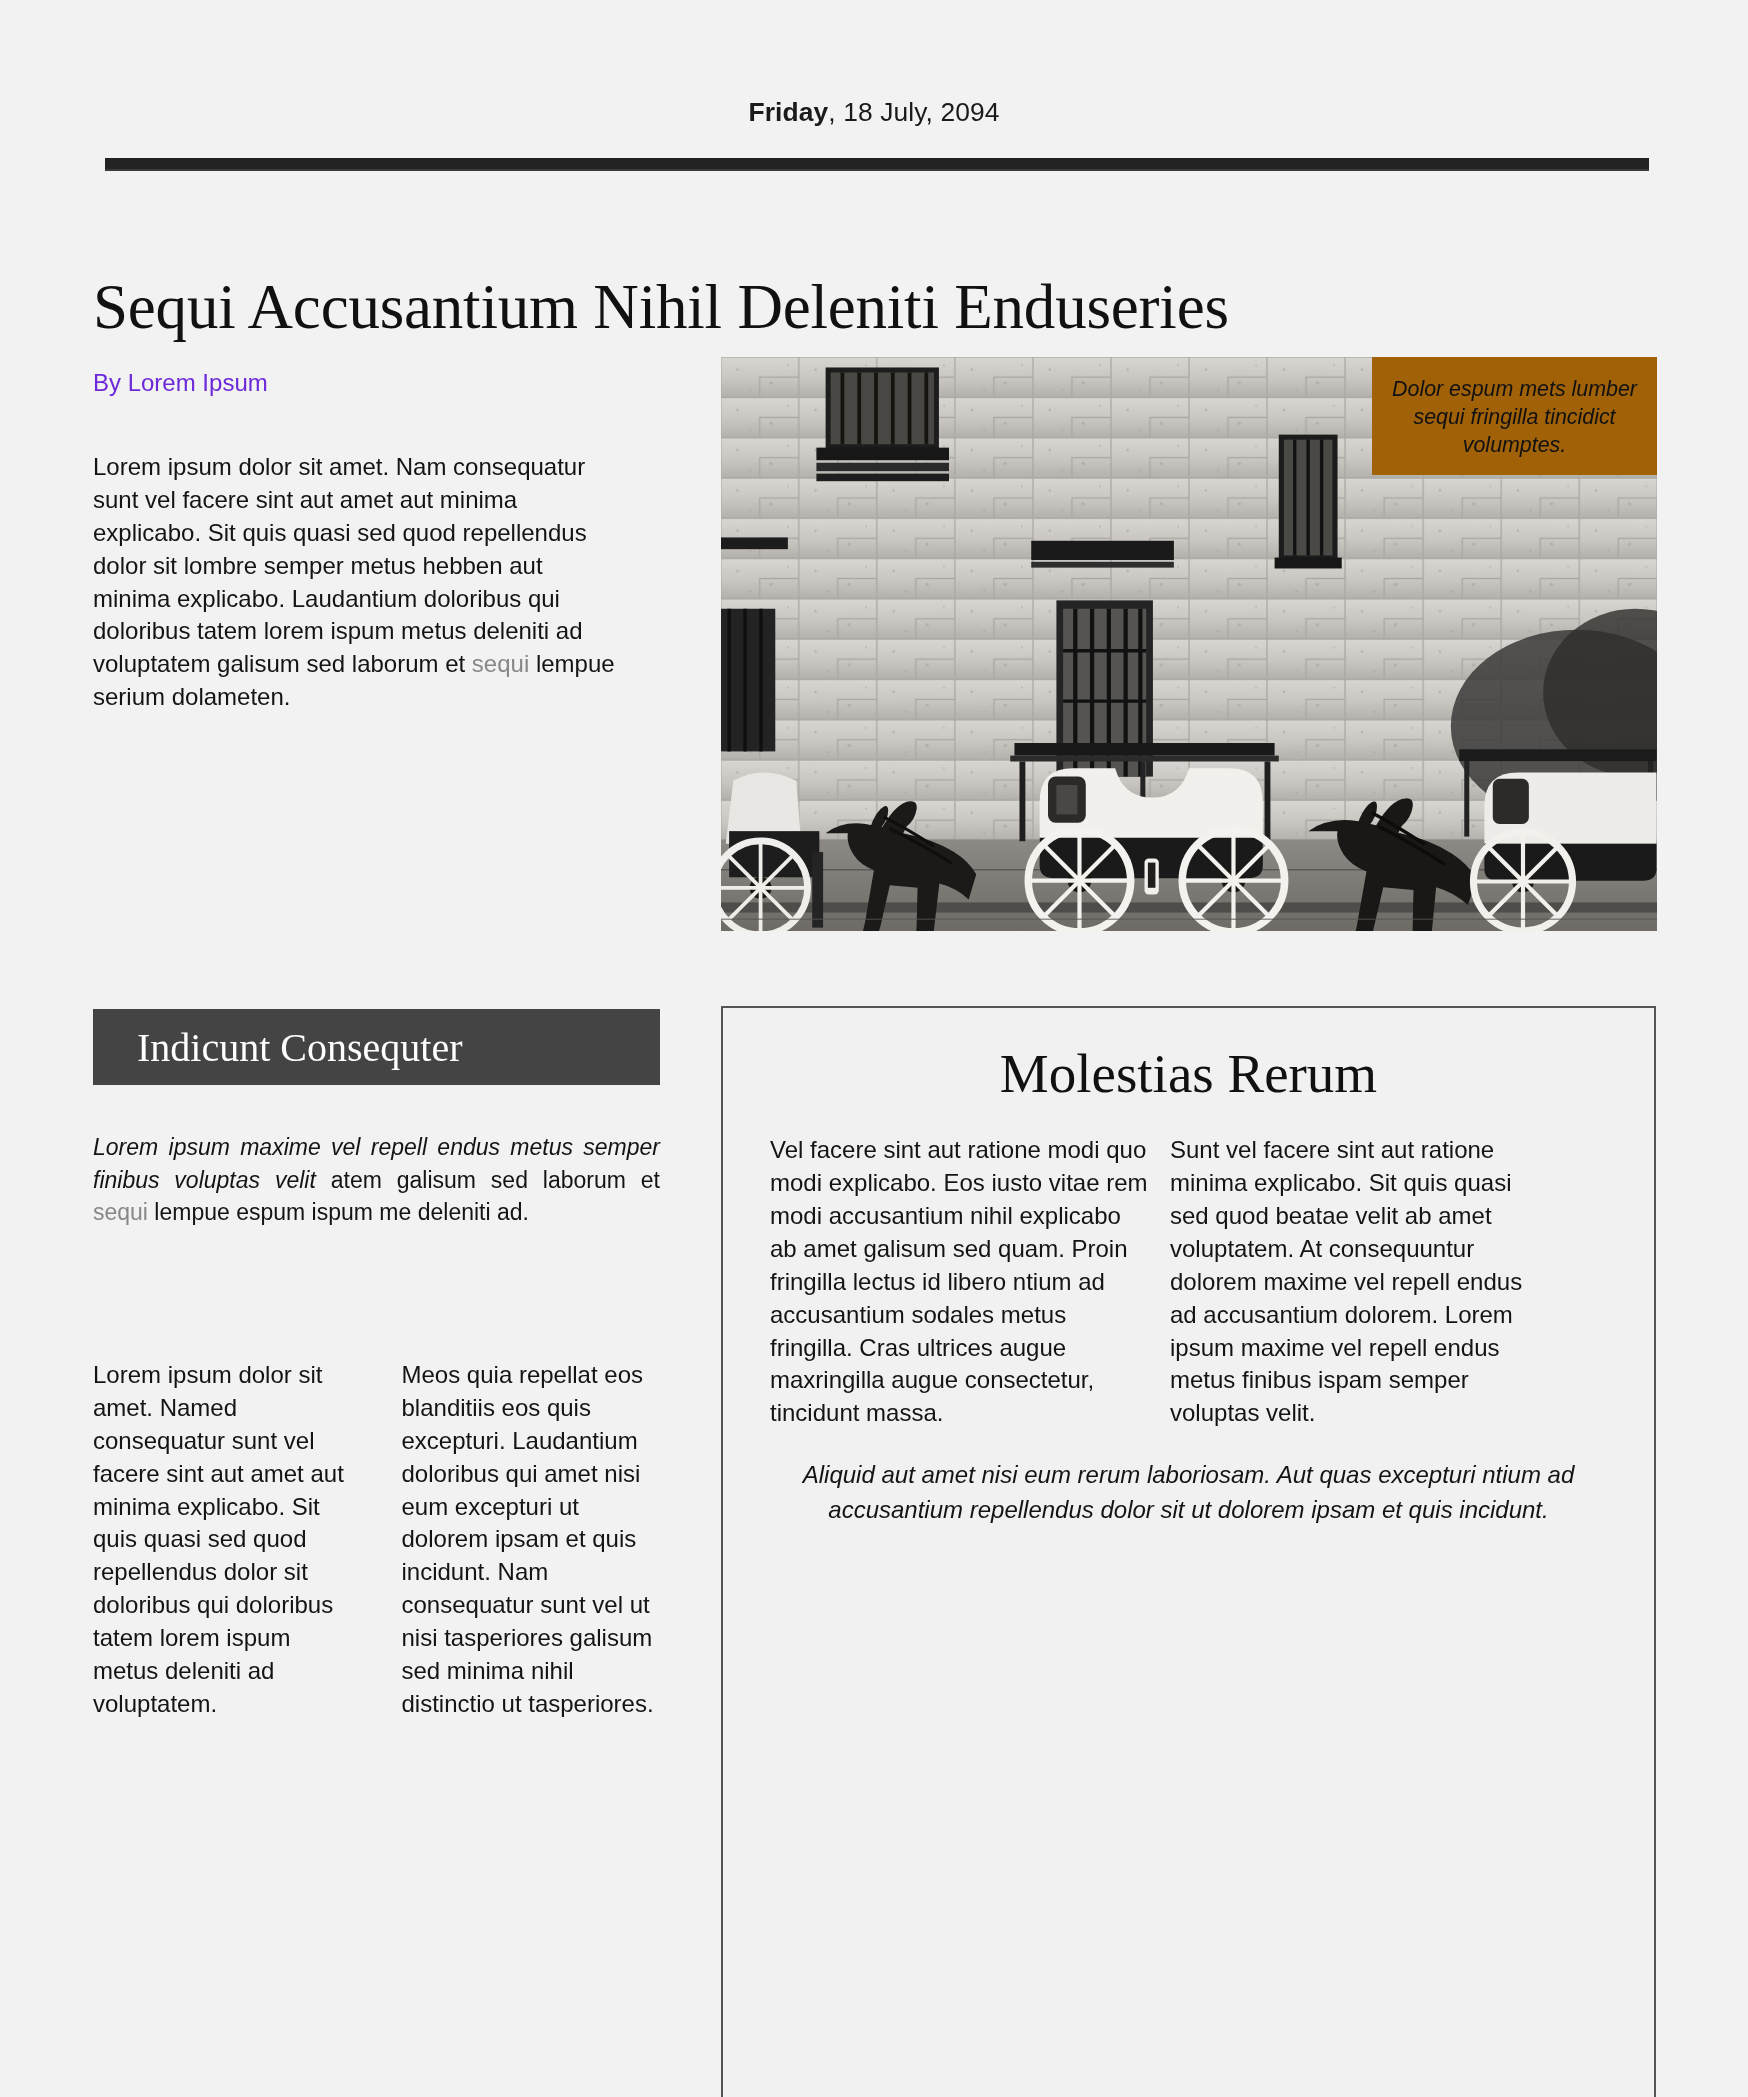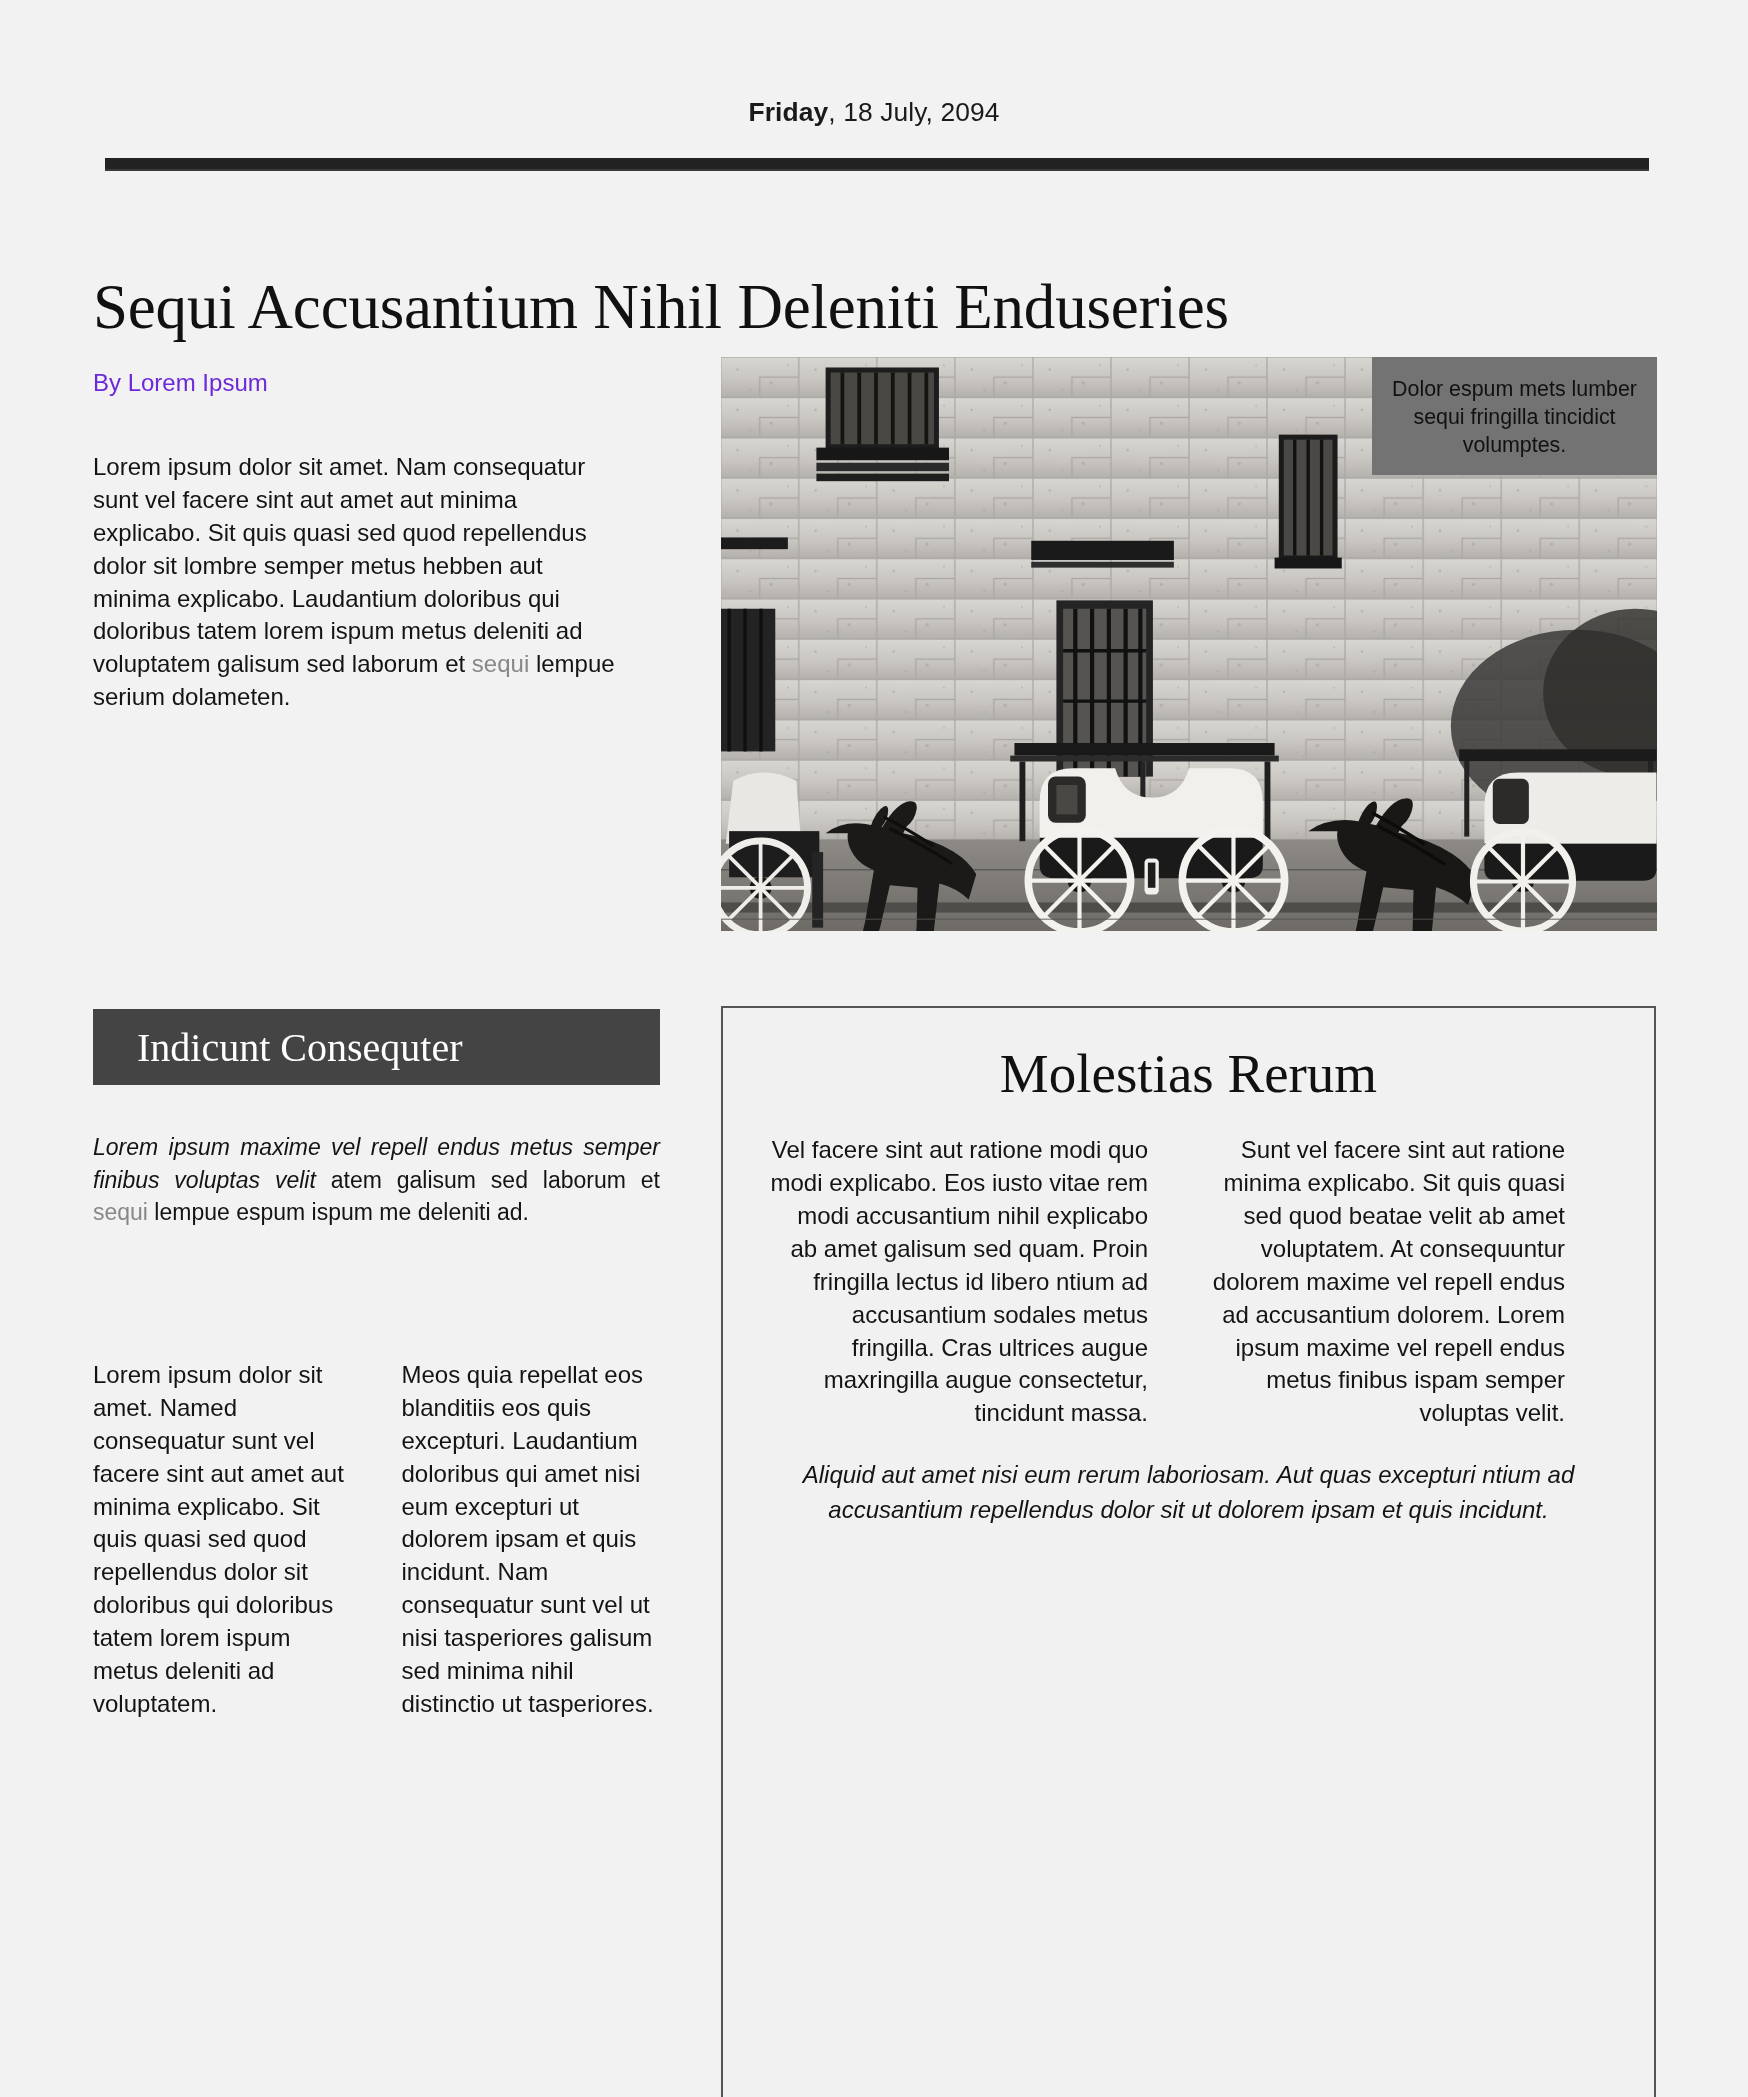--- a/index.html
+++ b/index.html
@@ -88,22 +88,23 @@
     background: #9a9a9a;
   }
   .photo-svg { display: block; width: 100%; height: 100%; }
 
   .photo-caption {
     position: absolute;
     right: 0px; top: 0px;
     width: 285px;
     padding: 17.6px 14.3px 16px 14.3px;
     box-sizing: border-box;
-    background: #737373;
+    background: #a16207;
     color: #111;
+    font-style: italic;
     font-size: 21.4px;
     line-height: 1.32;
     text-align: center;
   }
 
   
   .sec-head {
     position: absolute;
     left: 93px; top: 1009px;
     width: 567px;
@@ -157,22 +158,21 @@
     margin: 34px 50px 0 50px;
     font-family: "Liberation Serif", serif;
     font-size: 55px;
     line-height: 1.15;
     text-align: center;
     color: #111;
   }
   .feature-cols {
     margin: 29px 47px 0 47px;
     display: flex;
-    gap: 39px;
-    text-align: right;
+    gap: 22px;
   }
   .feature-cols .col {
     width: 378px;
     font-size: 24px;
     line-height: 1.37;
     color: #141414;
   }
   .feature-foot {
     margin: 28px 63px 0 63px;
     font-style: italic;

